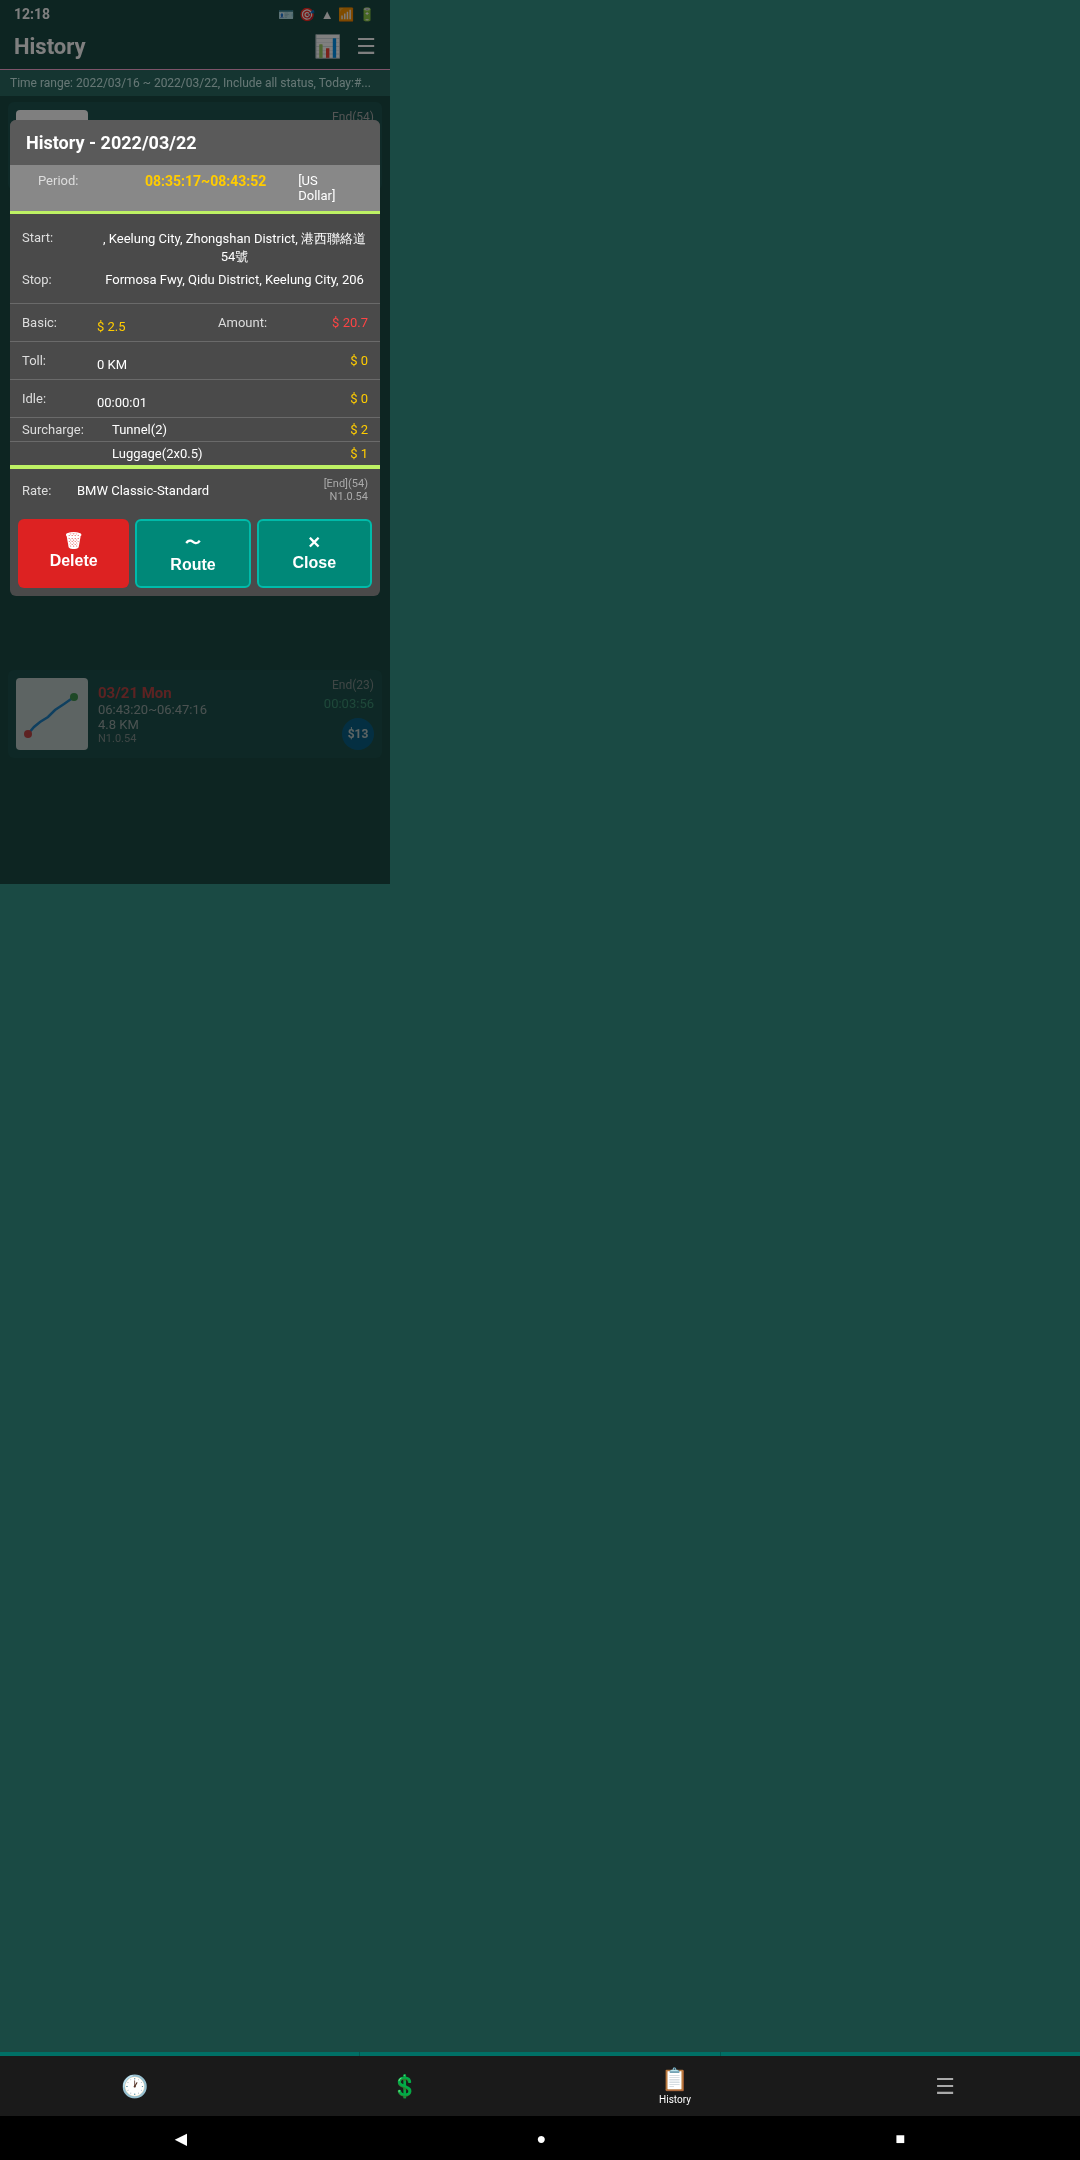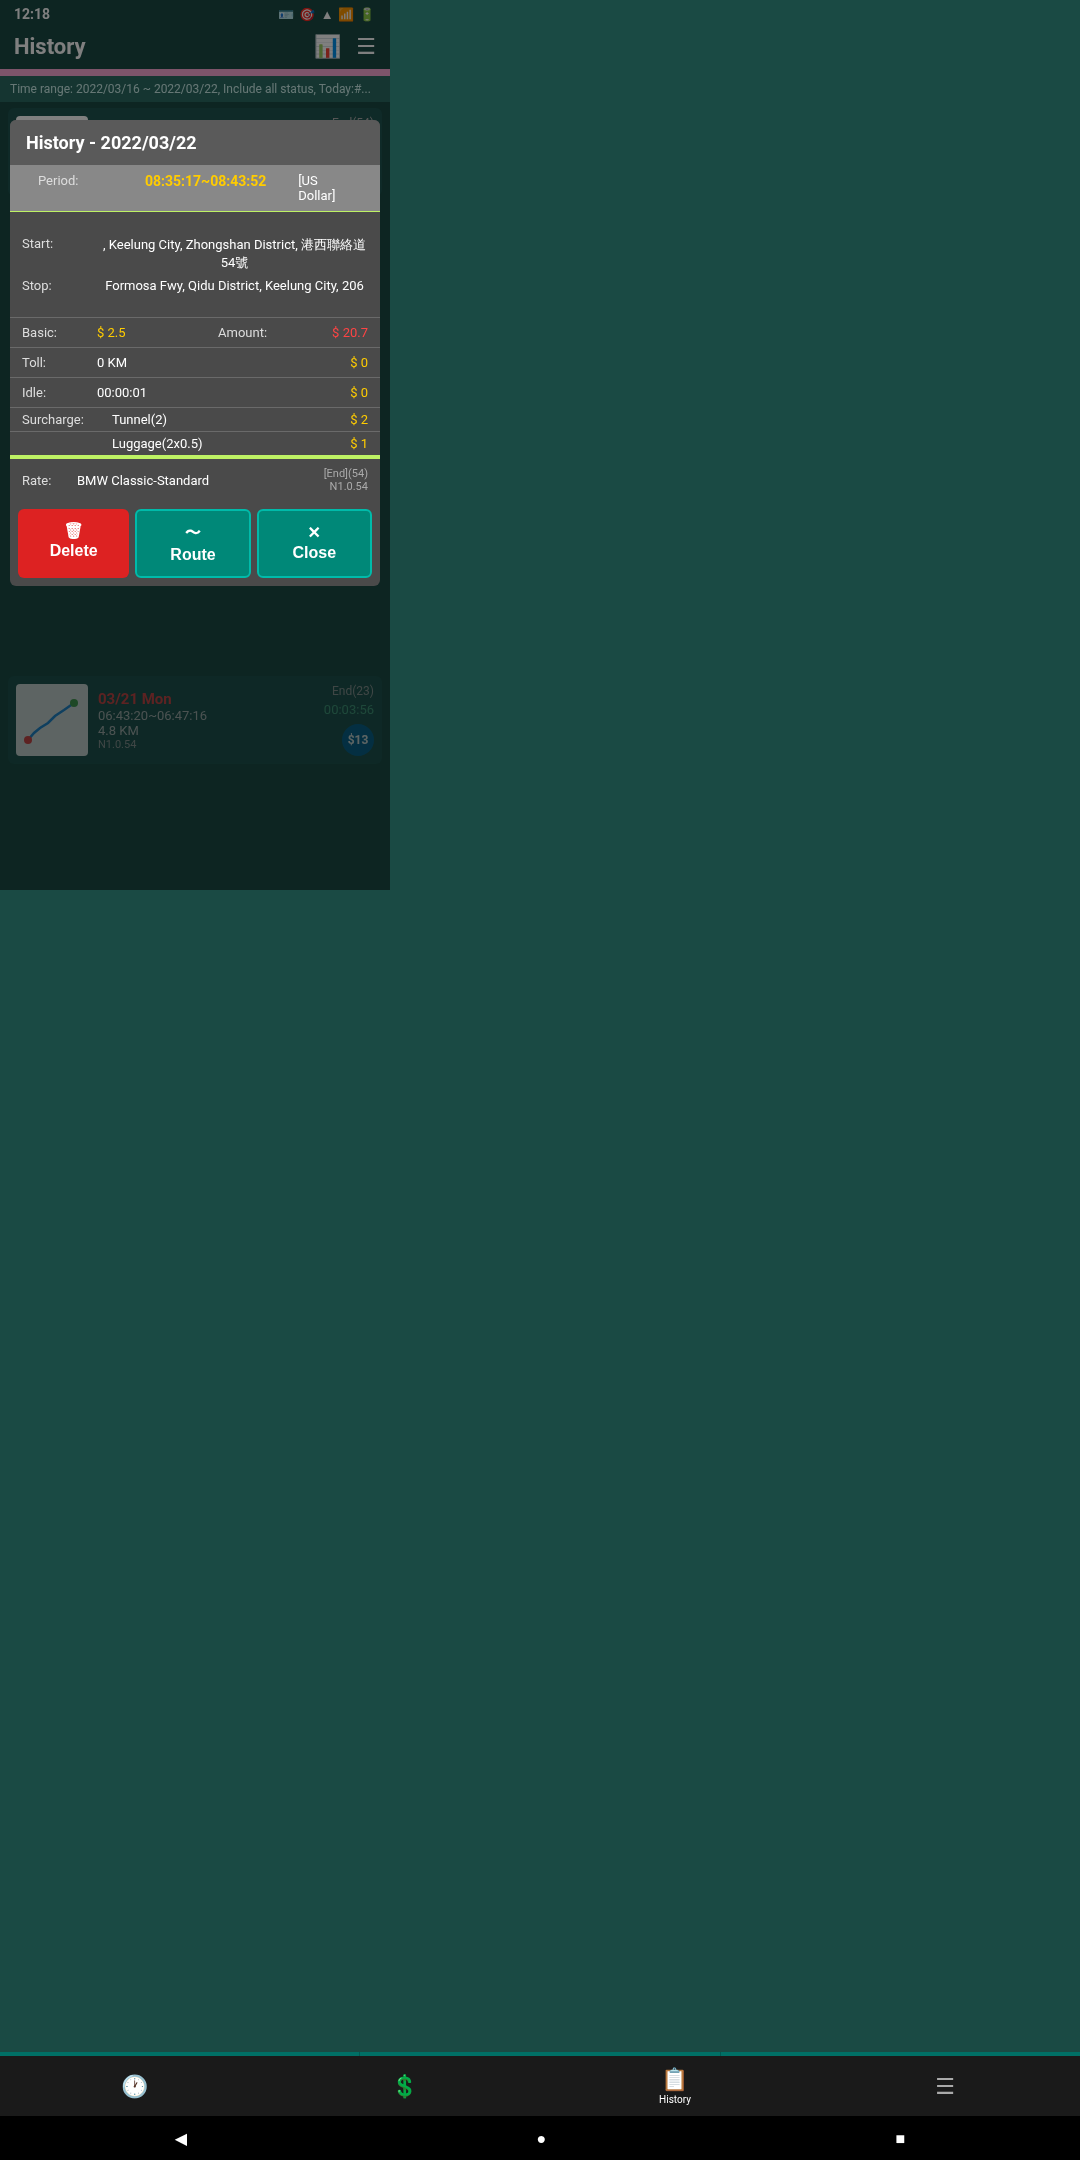--- a/index.html
+++ b/index.html
@@ -38,21 +38,21 @@
     .app-bar .title { font-size: 22px; font-weight: bold; color: #ffffff; }
     .app-bar .icons { display: flex; gap: 14px; }
     .app-bar .icons span { font-size: 22px; color: #ffffff; cursor: pointer; }
 
     
     .filter-bar {
       background: #2a6a62;
       padding: 6px 10px;
       font-size: 12px;
       color: #cceeea;
-      border-top: 7px solid #f9a8d4;
+      border-top: 1px solid #f9a8d4;
     }
 
     
     .history-list {
       background: #1a4a44;
       padding: 0;
     }
     .history-card {
       background: #1e5550;
       margin: 6px 8px;
@@ -114,22 +114,22 @@
     .dialog-title {
       background: #5a5a5a;
       padding: 12px 16px;
       font-size: 18px;
       font-weight: bold;
       color: #ffffff;
     }
     .dialog-row {
       display: flex;
       align-items: flex-start;
-      padding: 24px 12px;
-      border-top: 1px solid #bef264;
+      padding: 16px 12px;
+      border-top: 3px solid #bef264;
       font-size: 13px;
     }
     .dialog-row.period-row {
       background: #888888;
       padding: 8px 28px;
       border-top: none;
       gap: 32px;
     }
     .dialog-row .row-label {
       color: #dddddd;
@@ -140,21 +140,21 @@
     .period-time { color: #ffcc00; font-size: 14px; font-weight: bold; }
     .period-currency { color: #ffffff; font-size: 13px; margin-left: auto; }
     .amount-row {
       display: flex;
       align-items: center;
       padding: 7px 12px;
       border-top: 1px solid #6a6a6a;
       font-size: 13px;
     }
     .amount-row .al { color: #dddddd; min-width: 75px; }
-    .amount-row .am { color: #ffffff; flex: 1; }
+    .amount-row .am { color: #ffffff; flex: 1; margin-top: 8px; }
     .amount-row .ar { color: #ffcc00; min-width: 70px; text-align: right; }
     .amount-row .ar.red { color: #ff4444; }
 
     .surcharge-row {
       display: flex;
       padding: 4px 12px;
       font-size: 13px;
       border-top: 1px solid #6a6a6a;
     }
     .surcharge-row .sl { color: #dddddd; min-width: 90px; }

